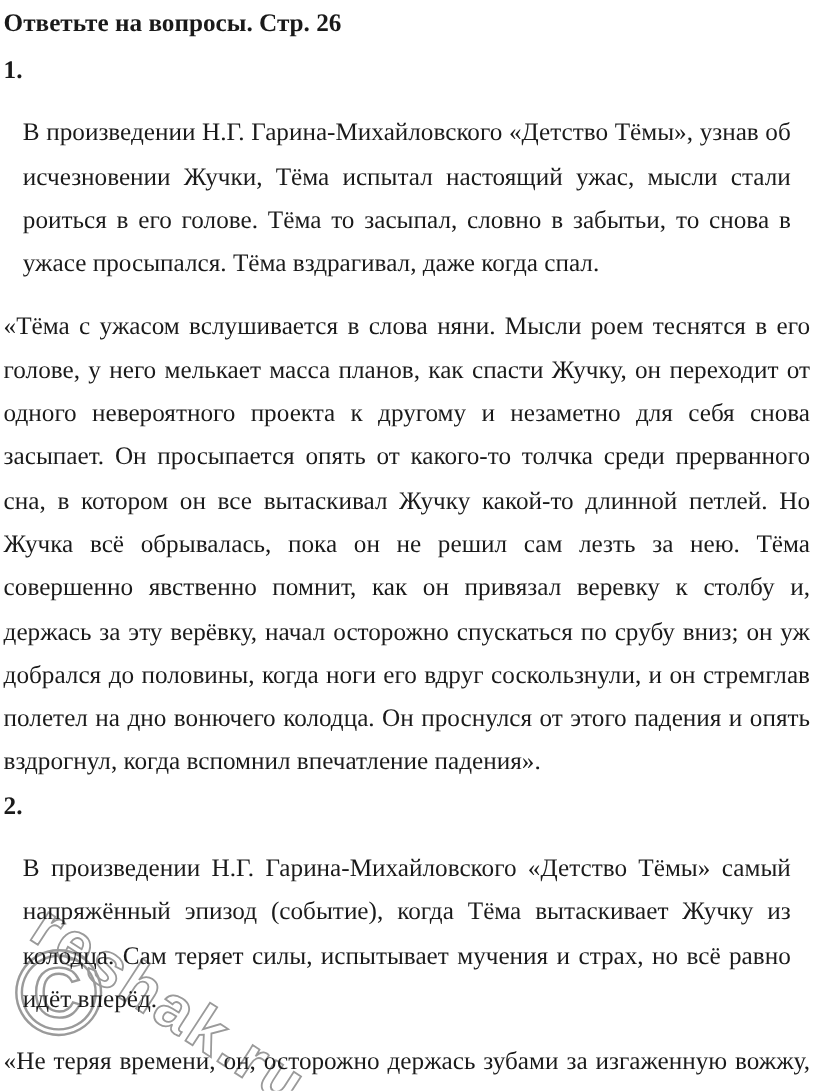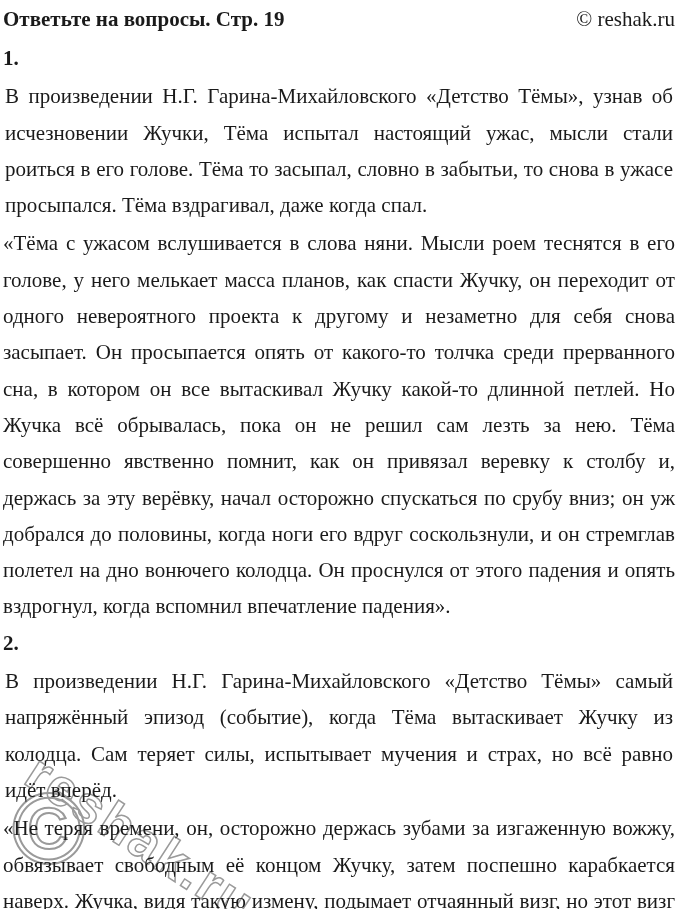--- a/index.html
+++ b/index.html
@@ -35,21 +35,21 @@
   .header-copy {
     font-size: 21px;
     font-weight: normal;
   }
   .section-number {
     font-weight: bold;
     font-size: 21px;
     line-height: 36.3px;
   }
   p.answer {
-    margin: 2px;
+    margin: 16px;
     font-size: 21px;
     line-height: 36.3px;
     text-align: justify;
   }
   p.quote {
     margin: 0;
     font-size: 21px;
     line-height: 36.3px;
     text-align: justify;
   }
@@ -84,22 +84,21 @@
 </style>
 </head>
 <body>
 
 <div class="watermark watermark-copy">©</div>
 <div class="watermark watermark-text">reshak.ru</div>
 
 <div class="page">
 
   <div class="header-row">
-    <span class="header-title">Ответьте на вопросы. Стр. 19</span>
-    <span class="header-copy">© reshak.ru</span>
+    <span class="header-title">Ответьте на вопросы. Стр. 26</span>
   </div>
 
   <div>
     <div class="section-number">1.</div>
     <p class="answer">В произведении Н.Г. Гарина-Михайловского «Детство Тёмы», узнав об исчезновении Жучки, Тёма испытал настоящий ужас, мысли стали роиться в его голове. Тёма то засыпал, словно в забытьи, то снова в ужасе просыпался. Тёма вздрагивал, даже когда спал.</p>
     <p class="quote">«Тёма с ужасом вслушивается в слова няни. Мысли роем теснятся в его голове, у него мелькает масса планов, как спасти Жучку, он переходит от одного невероятного проекта к другому и незаметно для себя снова засыпает. Он просыпается опять от какого-то толчка среди прерванного сна, в котором он все вытаскивал Жучку какой-то длинной петлей. Но Жучка всё обрывалась, пока он не решил сам лезть за нею. Тёма совершенно явственно помнит, как он привязал веревку к столбу и, держась за эту верёвку, начал осторожно спускаться по срубу вниз; он уж добрался до половины, когда ноги его вдруг соскользнули, и он стремглав полетел на дно вонючего колодца. Он проснулся от этого падения и опять вздрогнул, когда вспомнил впечатление падения».</p>
   </div>
 
   <div>
     <div class="section-number">2.</div>

